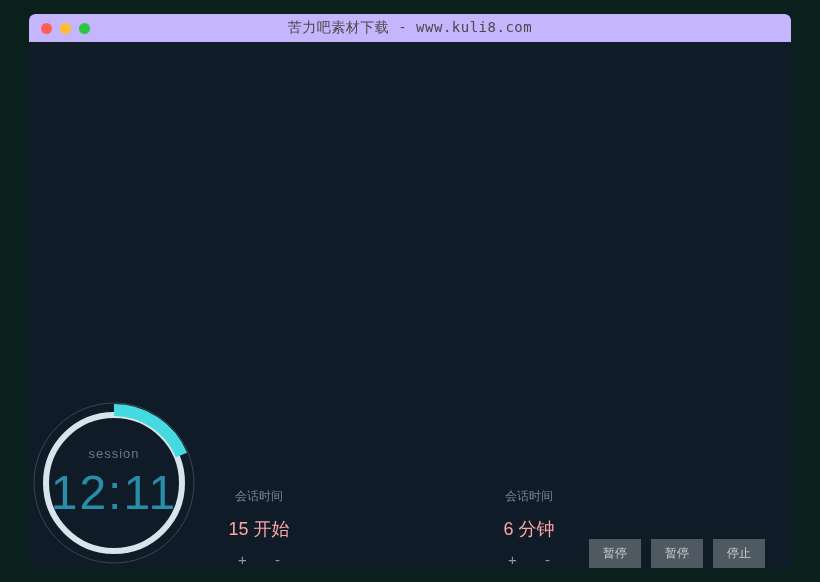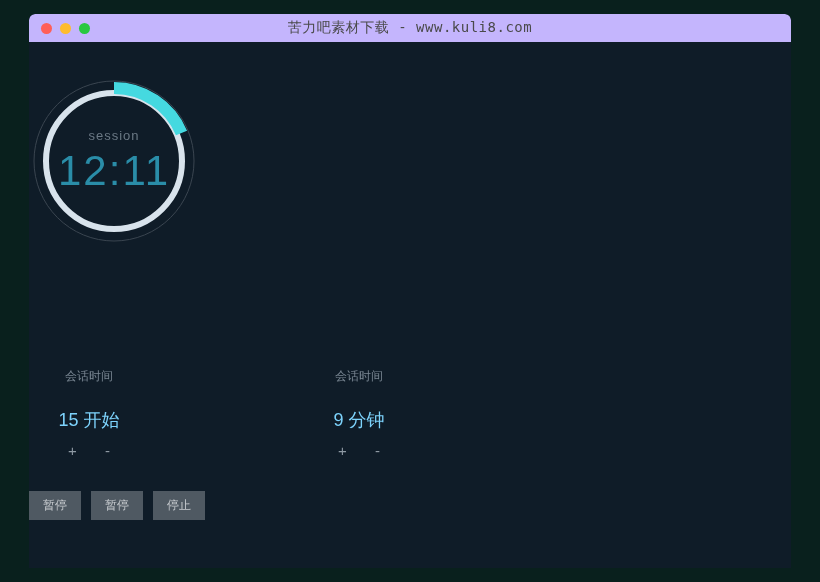--- a/index.html
+++ b/index.html
@@ -43,22 +43,22 @@
     flex: 1;
     text-align: center;
     font-size: 14px;
     color: #4a4a4a;
     font-family: "SimSun", "Microsoft YaHei", monospace;
     letter-spacing: 0.5px;
   }
   .content {
     flex: 1;
     display: flex;
-    flex-direction: column;
-    align-items: flex-start;
+    flex-direction: row;
+    align-items: flex-end;
   }
   .timer-circle {
     margin-top: 34px;
     position: relative;
     width: 170px;
     height: 170px;
   }
   .timer-circle svg { position: absolute; top: 0; left: 0; }
   .timer-inner {
     position: absolute;
@@ -69,42 +69,42 @@
     justify-content: center;
   }
   .session-label {
     color: #6b7985;
     font-size: 13px;
     letter-spacing: 1px;
     margin-bottom: 4px;
   }
   .time-display {
     color: #2a8da8;
-    font-size: 42px;
+    font-size: 48px;
     font-weight: 300;
     letter-spacing: 2px;
   }
   .settings {
     margin-top: 122px;
     display: flex;
     gap: 150px;
   }
   .setting-col {
     display: flex;
     flex-direction: column;
     align-items: center;
     width: 120px;
   }
   .setting-label {
     color: #7a8793;
     font-size: 12px;
-    margin-bottom: 23px;
+    margin-bottom: 12px;
   }
   .setting-value {
-    color: #7dd3fc;
+    color: #fca5a5;
     font-size: 18px;
     margin-bottom: 10px;
   }
   .plusminus {
     display: flex;
     gap: 28px;
     color: #8e99a3;
     font-size: 15px;
   }
   .plusminus span { cursor: pointer; user-select: none; }
@@ -154,21 +154,21 @@
       <div class="setting-col">
         <div class="setting-label">会话时间</div>
         <div class="setting-value">15 开始</div>
         <div class="plusminus">
           <span>+</span>
           <span>-</span>
         </div>
       </div>
       <div class="setting-col">
         <div class="setting-label">会话时间</div>
-        <div class="setting-value">9 分钟</div>
+        <div class="setting-value">6 分钟</div>
         <div class="plusminus">
           <span>+</span>
           <span>-</span>
         </div>
       </div>
     </div>
 
     <div class="buttons">
       <button class="btn">暂停</button>
       <button class="btn">暂停</button>

